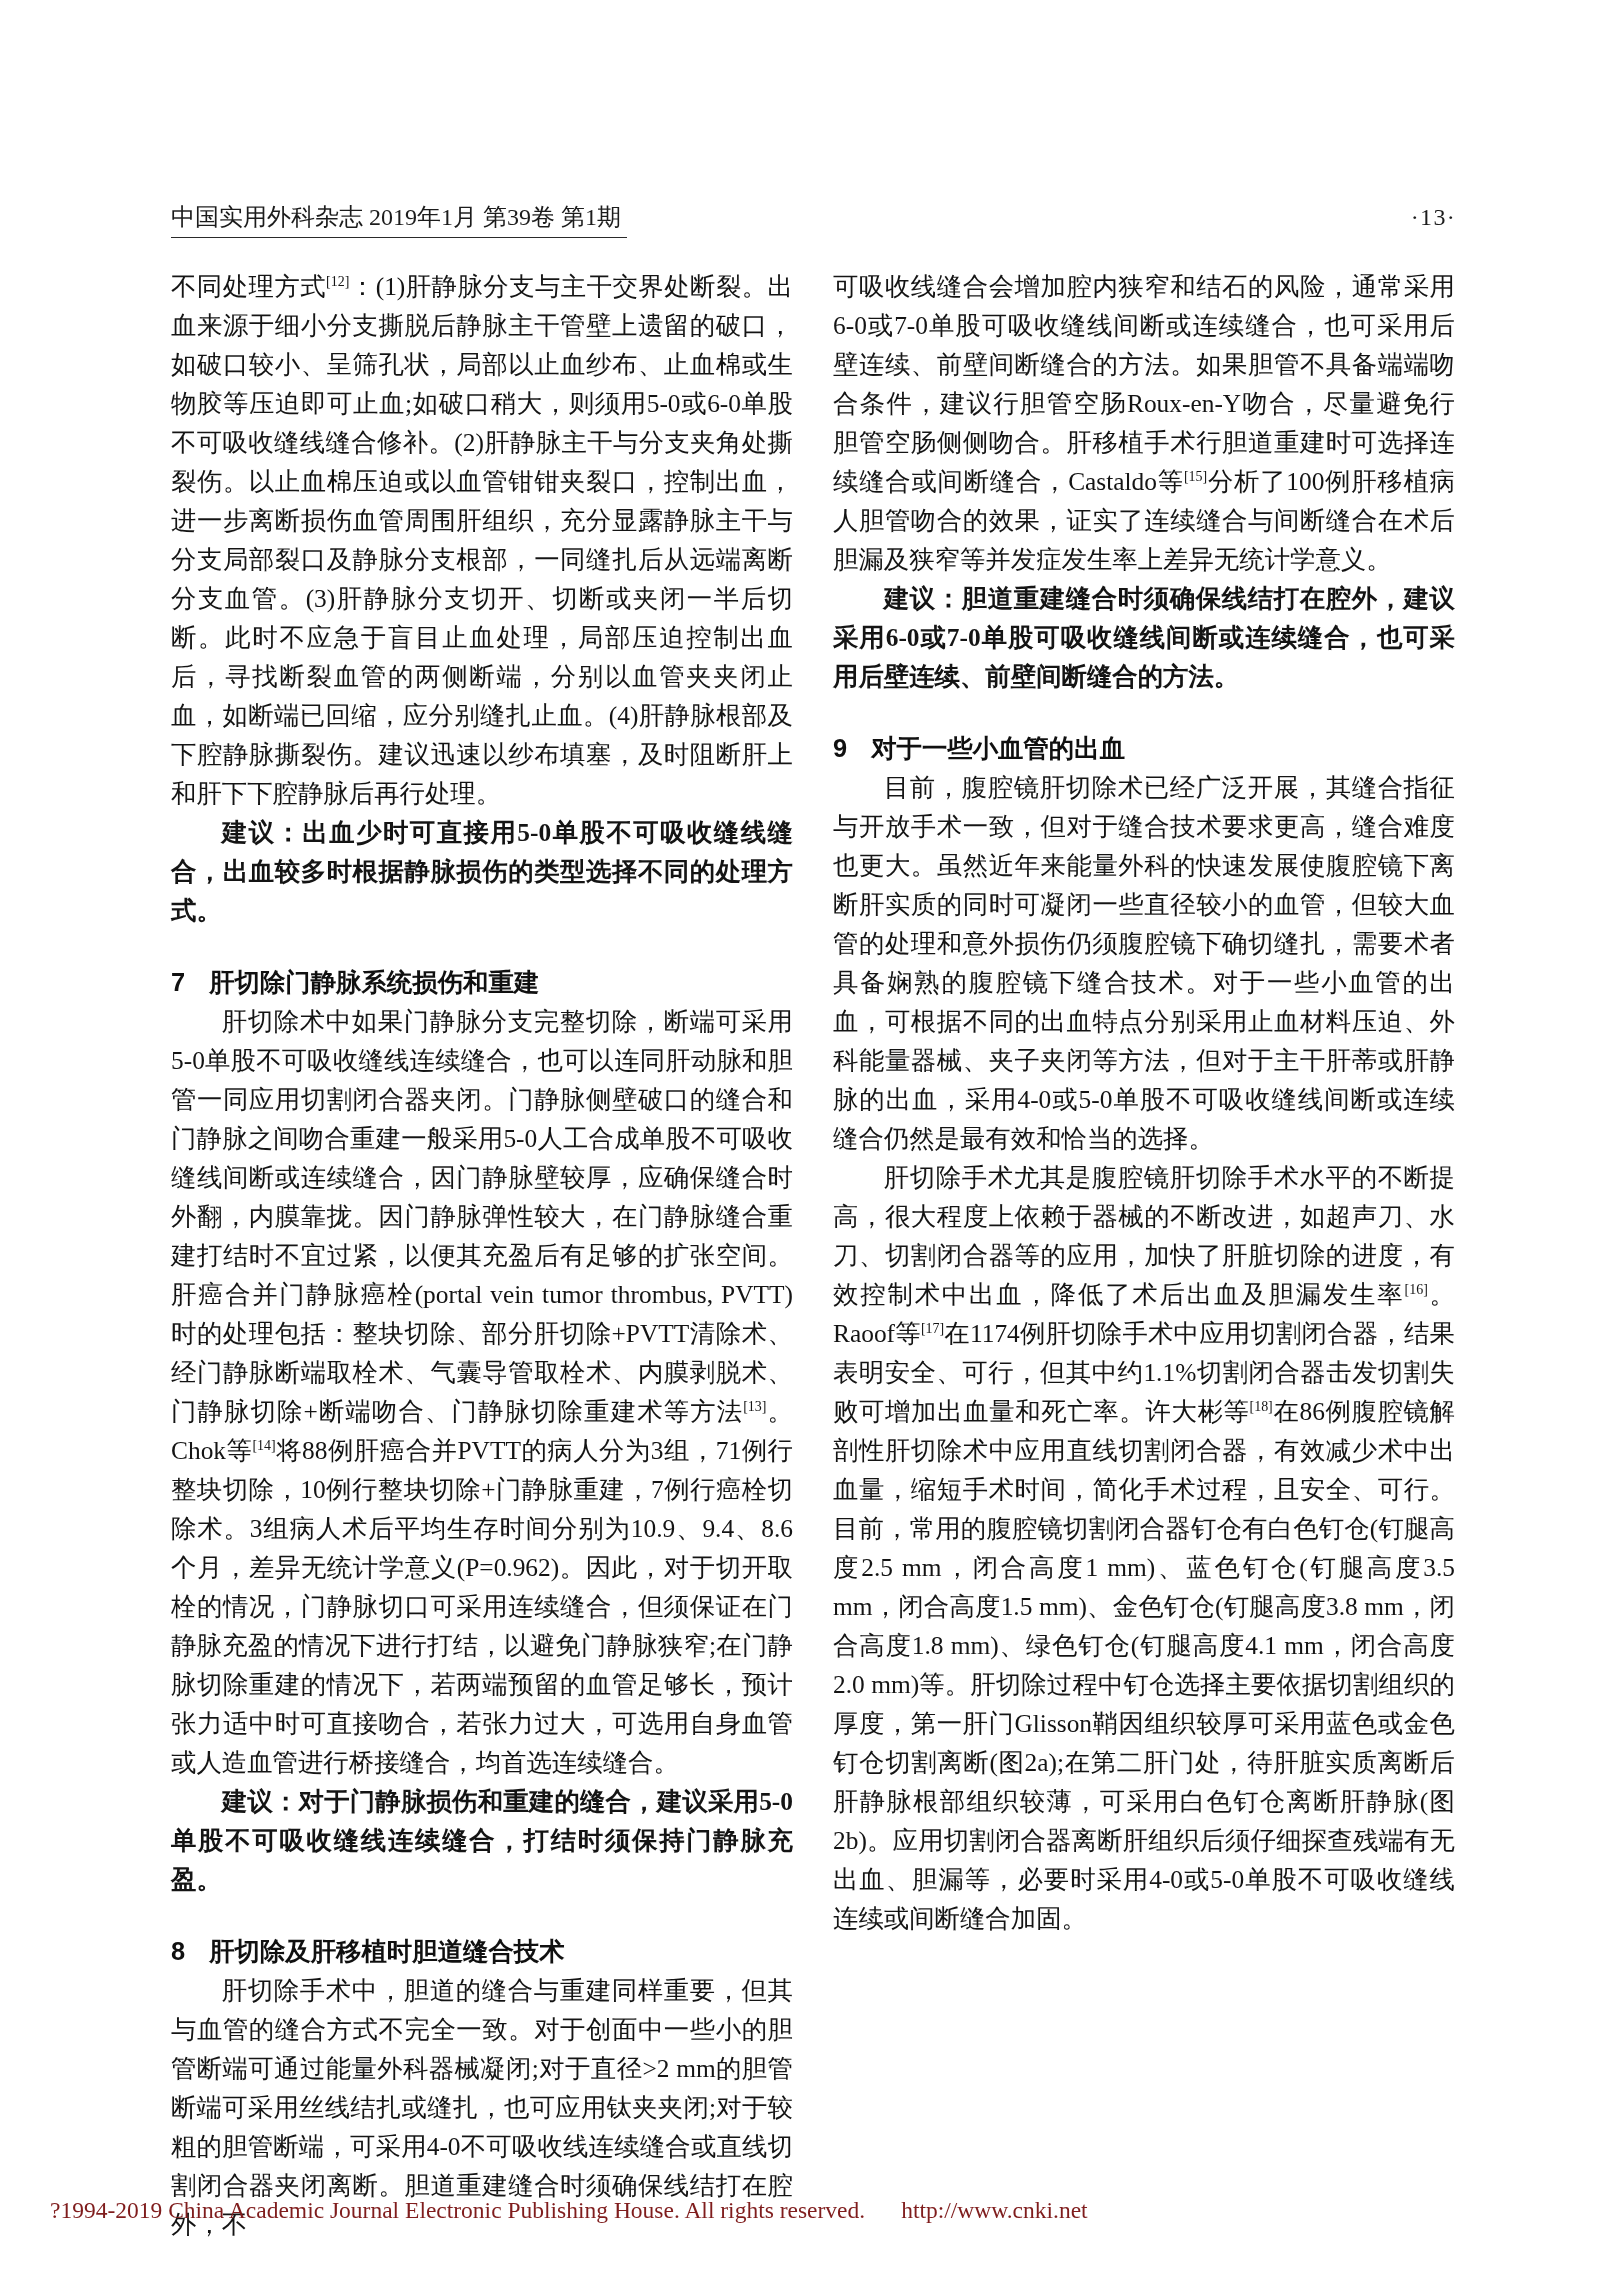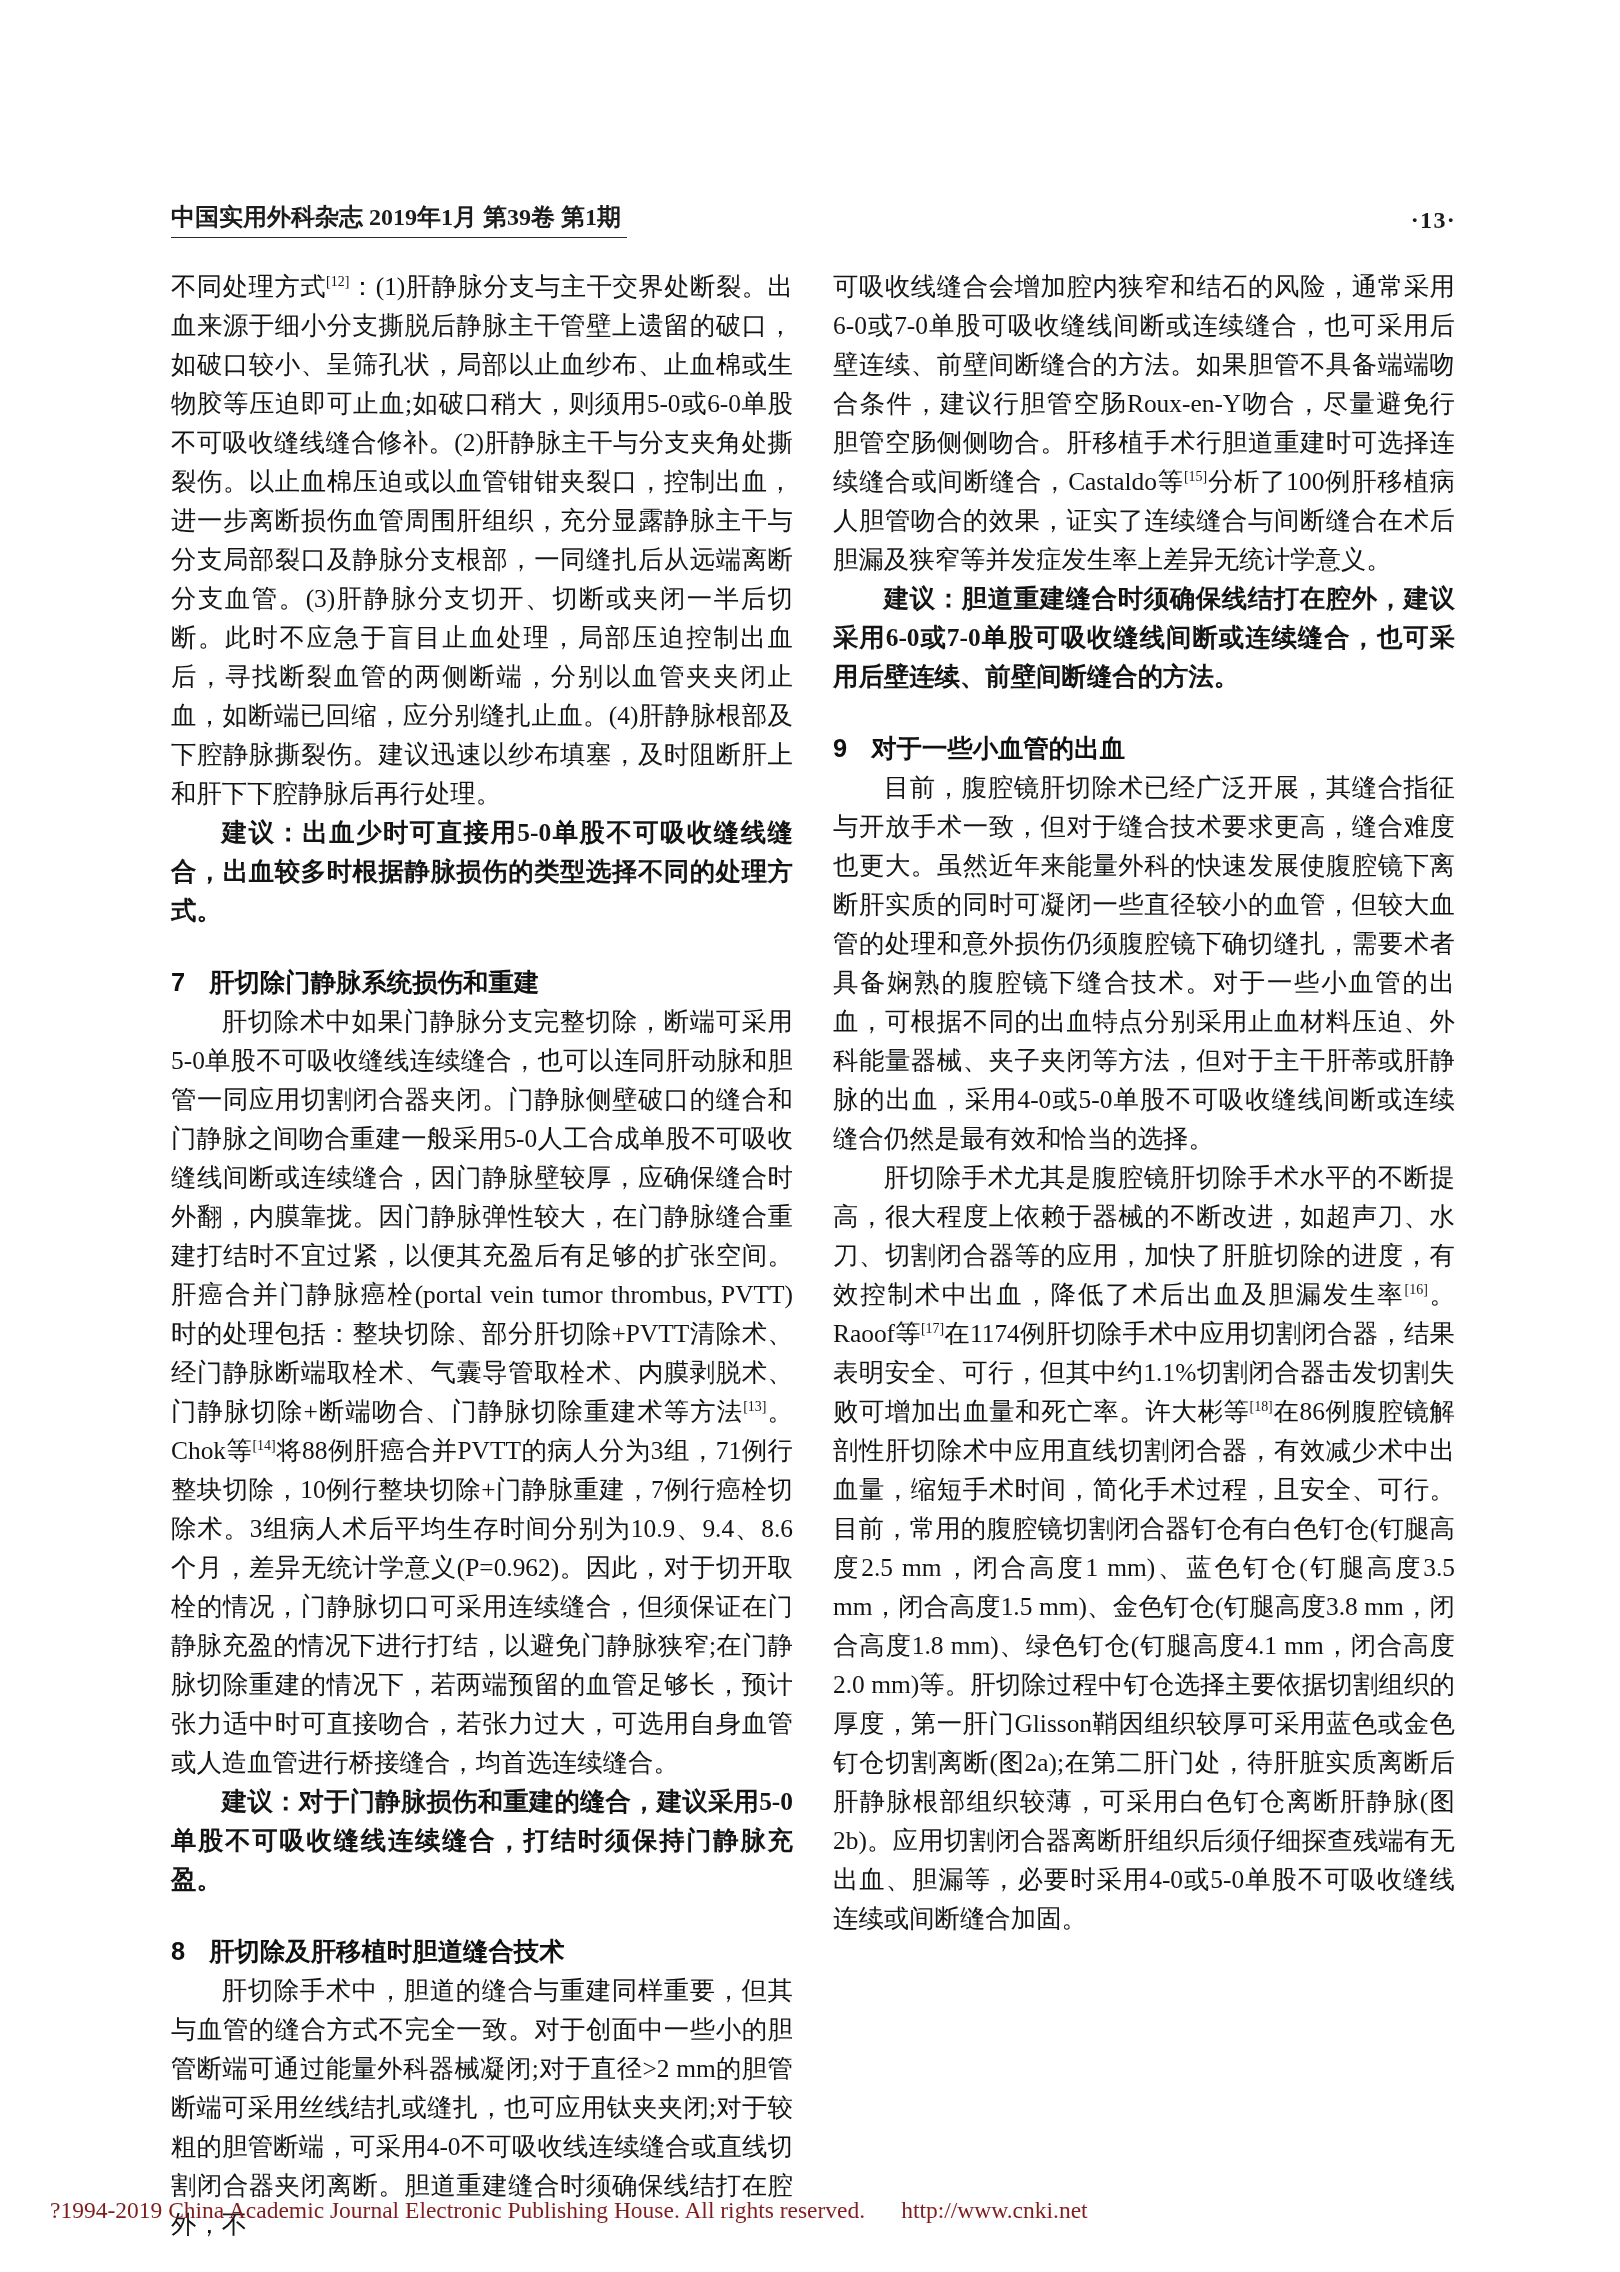--- a/index.html
+++ b/index.html
@@ -14,25 +14,24 @@
   }
 
   
   .page-header {
     position: absolute;
     left: 171px;
     right: 164px;
     top: 202px;
     display: flex;
     justify-content: space-between;
-    align-items: center;
+    align-items: flex-start;
     font-size: 24px;
     line-height: 1.25;
     color: #1c1c1c;
-    font-weight: bold;
   }
   .journal-line {
     border-bottom: 1.9px solid #2a2a2a;
     padding: 0 6.3px 5.1px 0;
   }
   .page-number { letter-spacing: 1.3px; }
 
   
   .col {
     position: absolute;

